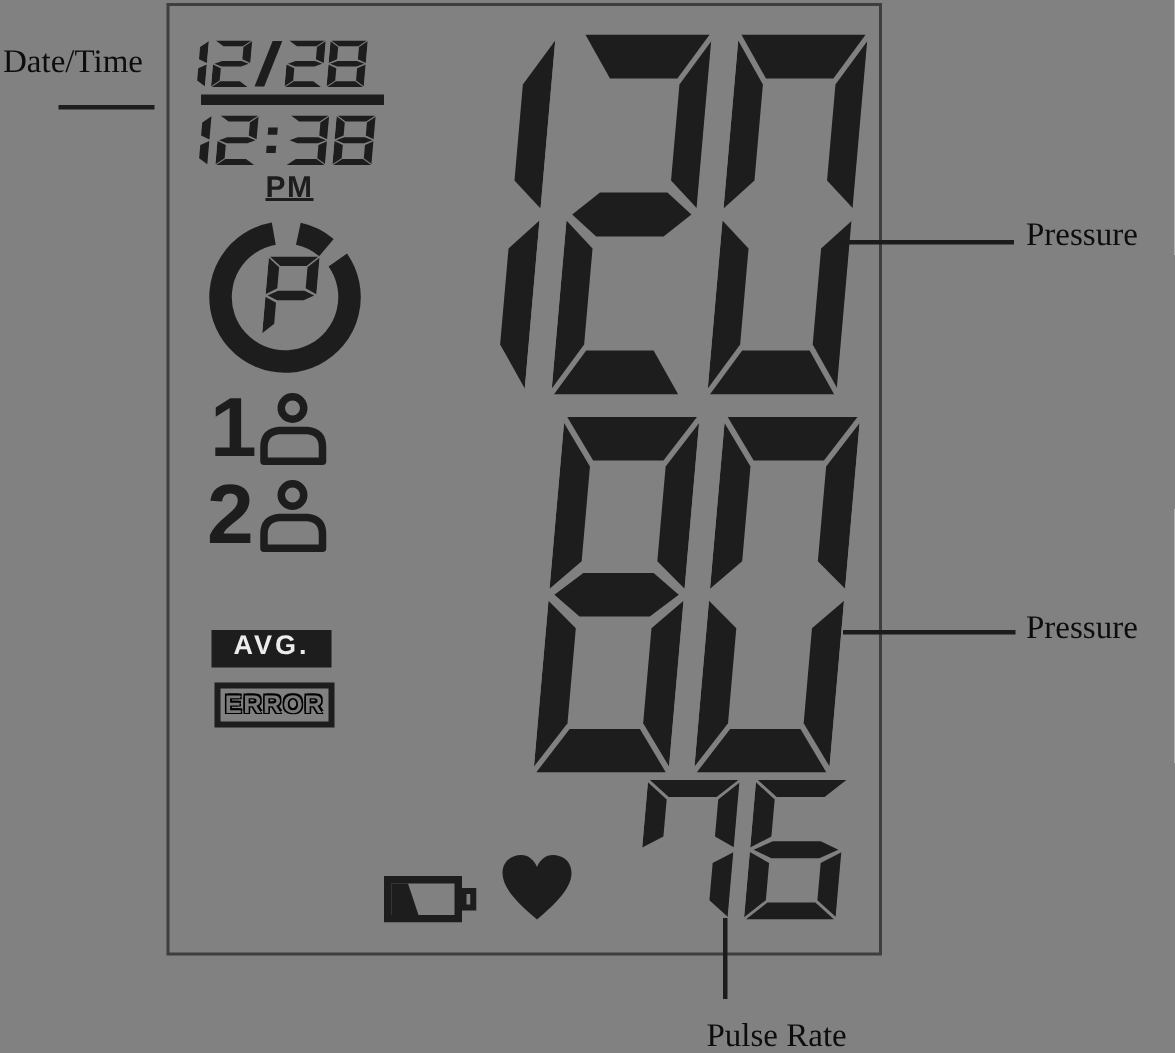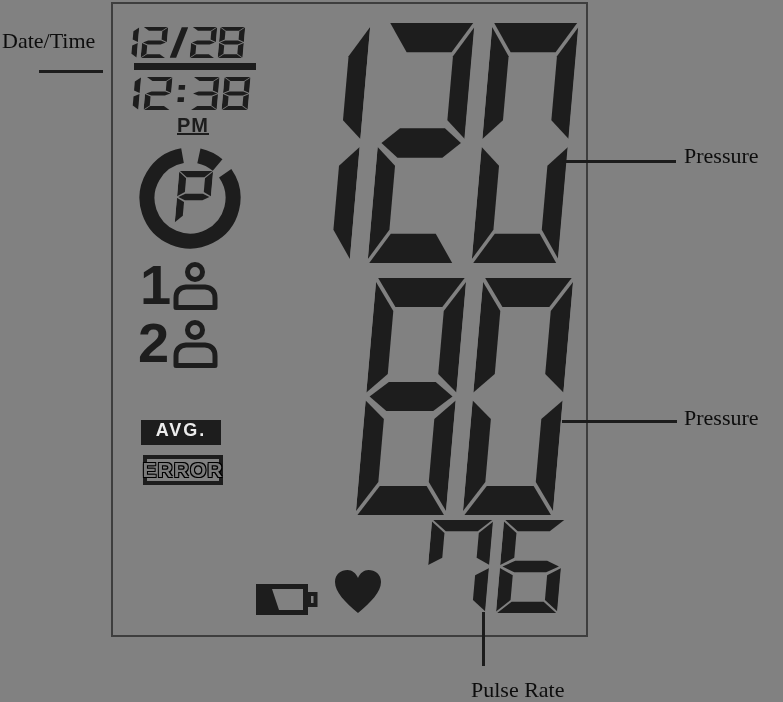--- a/index.html
+++ b/index.html
@@ -36,21 +36,21 @@
     background:var(--avg-bg,#1d1d1d);
     display:flex;align-items:flex-start;justify-content:center;
   }
   #avg-box span{color:var(--avg-text,#ececec);font-weight:bold;font-size:18px;letter-spacing:2px;}
   #error-box{
     left:143px;top:455px;width:80px;height:30px;box-sizing:border-box;
     border:4px solid var(--segment,#1d1d1d);
     display:flex;align-items:center;justify-content:center;
   }
   #error-box span{
-    color:var(--error-text,#7a7a7a);font-weight:bold;font-size:21px;letter-spacing:1px;
+    color:var(--error-text,#7a7a7a);font-weight:bold;font-size:17px;letter-spacing:1px;
     text-shadow:-1px -1px 0 #000,1px -1px 0 #000,-1px 1px 0 #000,1px 1px 0 #000;
   }
 </style>
 </head>
 <body>
 
 <div id="screen">
 
   <div id="panel" class="abs"></div>
 

